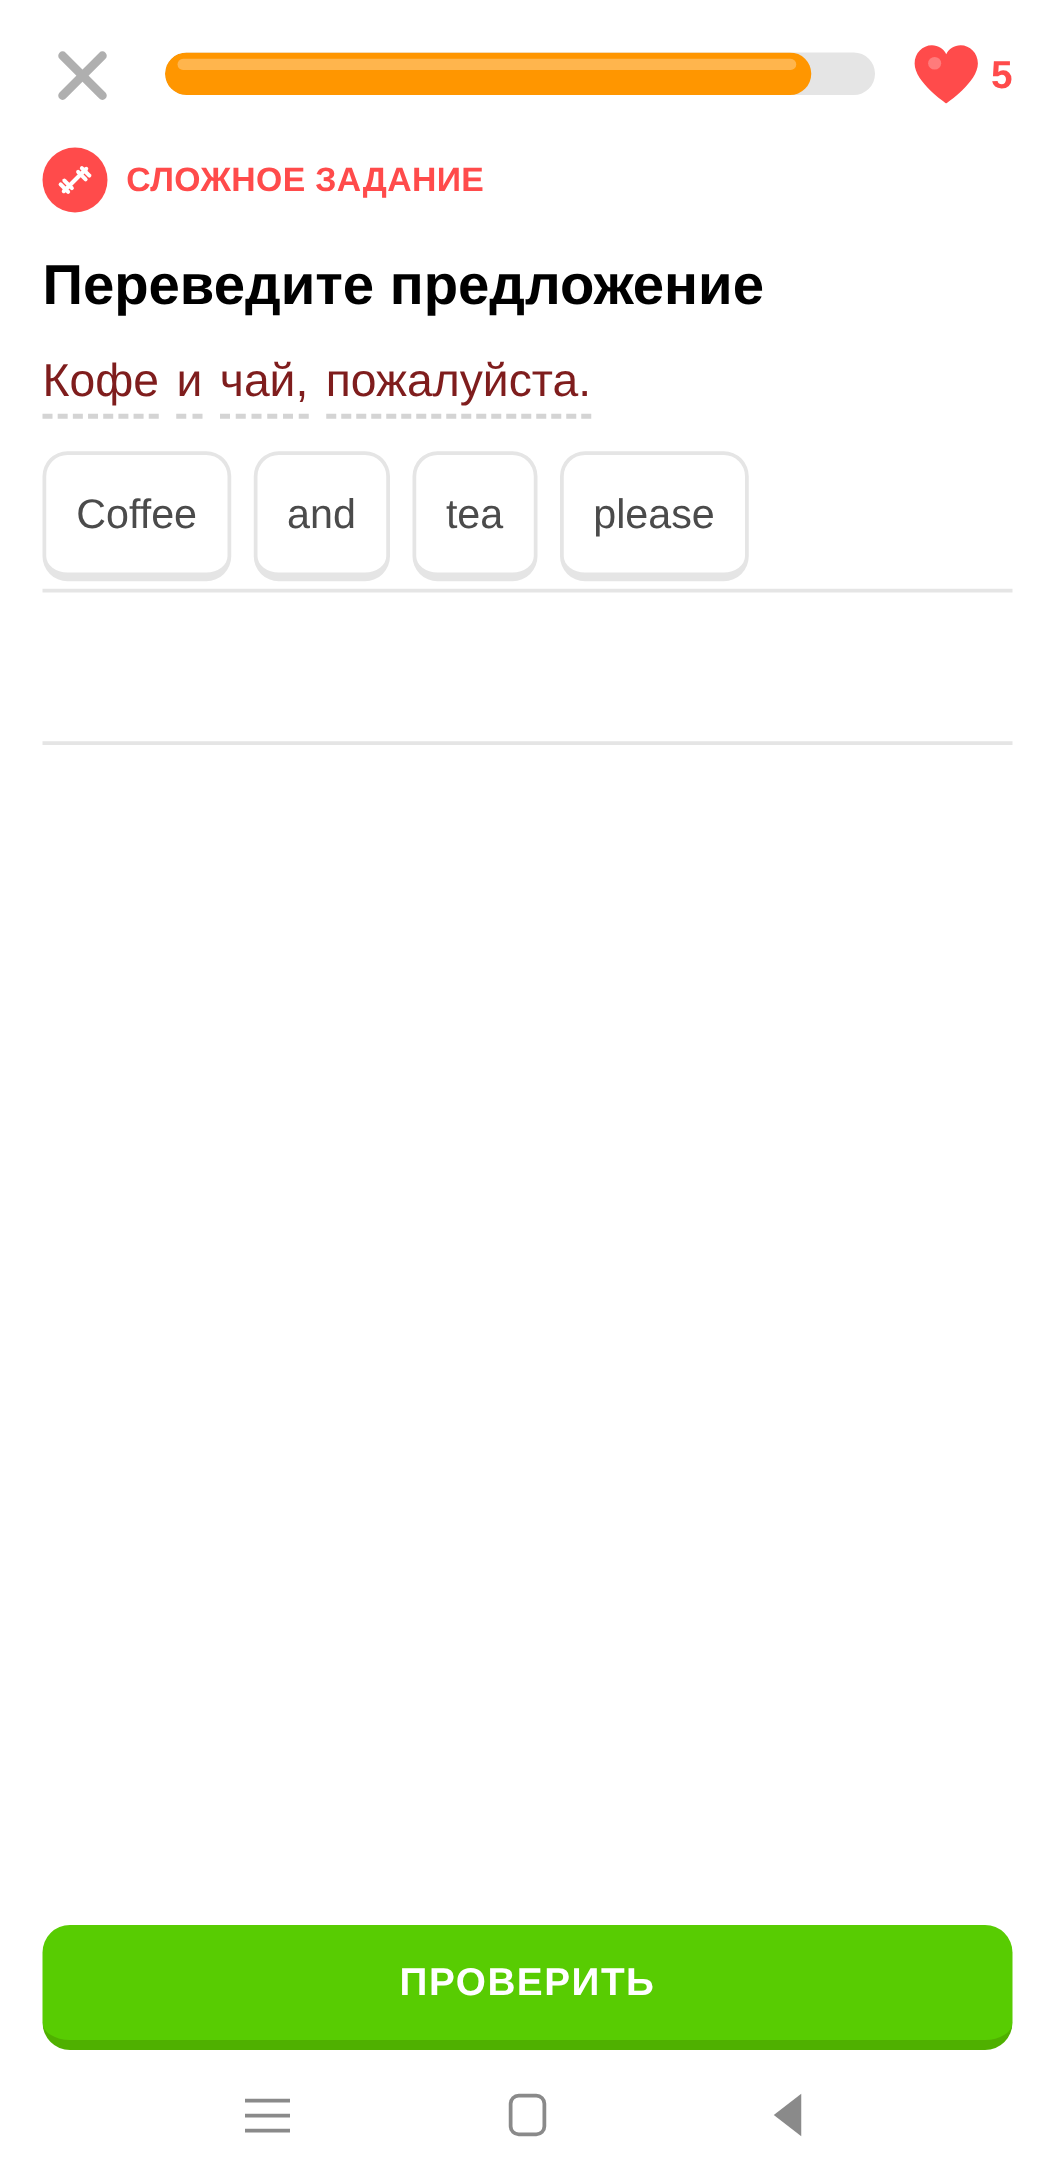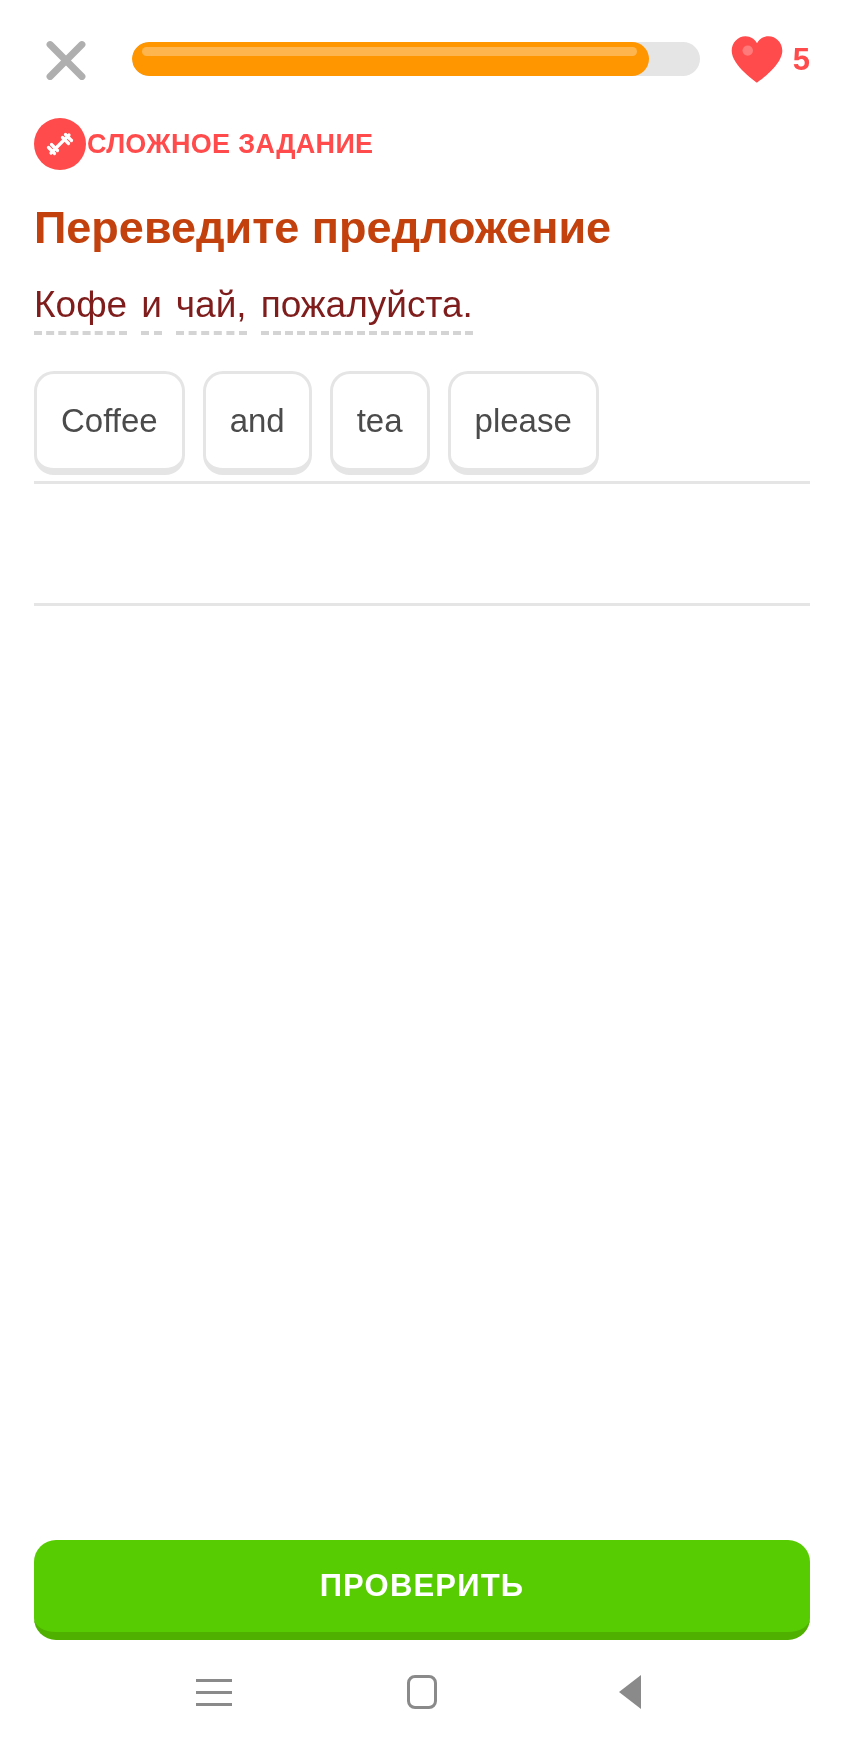--- a/index.html
+++ b/index.html
@@ -88,21 +88,21 @@
     font-size: 31px;
     font-weight: bold;
     line-height: 1;
   }
 
   
   .badge-row {
     display: flex;
     align-items: center;
     padding: 22px 34px 0 34px;
-    gap: 1px;
+    gap: 15px;
     flex: 0 0 auto;
   }
   .badge-icon {
     width: 52px; height: 52px;
     background: #ff4b4b;
     border-radius: 50%;
     display: flex;
     align-items: center;
     justify-content: center;
     flex: 0 0 auto;
@@ -112,21 +112,21 @@
     font-size: 27px;
     font-weight: bold;
     letter-spacing: 0.3px;
   }
 
   
   .title {
     padding: 34px 38px 0 34px;
     font-size: 45px;
     font-weight: bold;
-    color: #c2410c;
+    color: #000000;
     line-height: 1.08;
   }
 
   .prompt {
     padding: 32px 34px 0 34px;
     font-size: 37px;
     color: #7f1d1d;
     line-height: 1.1;
     white-space: nowrap;
   }
@@ -164,21 +164,20 @@
     border-radius: 20px;
     padding: 0 24px;
     height: 104px;
     display: inline-flex;
     align-items: center;
     justify-content: center;
     font-size: 33px;
     color: #4b4b4b;
     cursor: pointer;
     white-space: nowrap;
-    margin-top: 10px;
   }
   .tile.ghost {
     background: #e5e5e5;
     border-color: #e5e5e5;
     border-bottom-color: #e5e5e5;
     color: transparent;
     cursor: default;
   }
 
   

